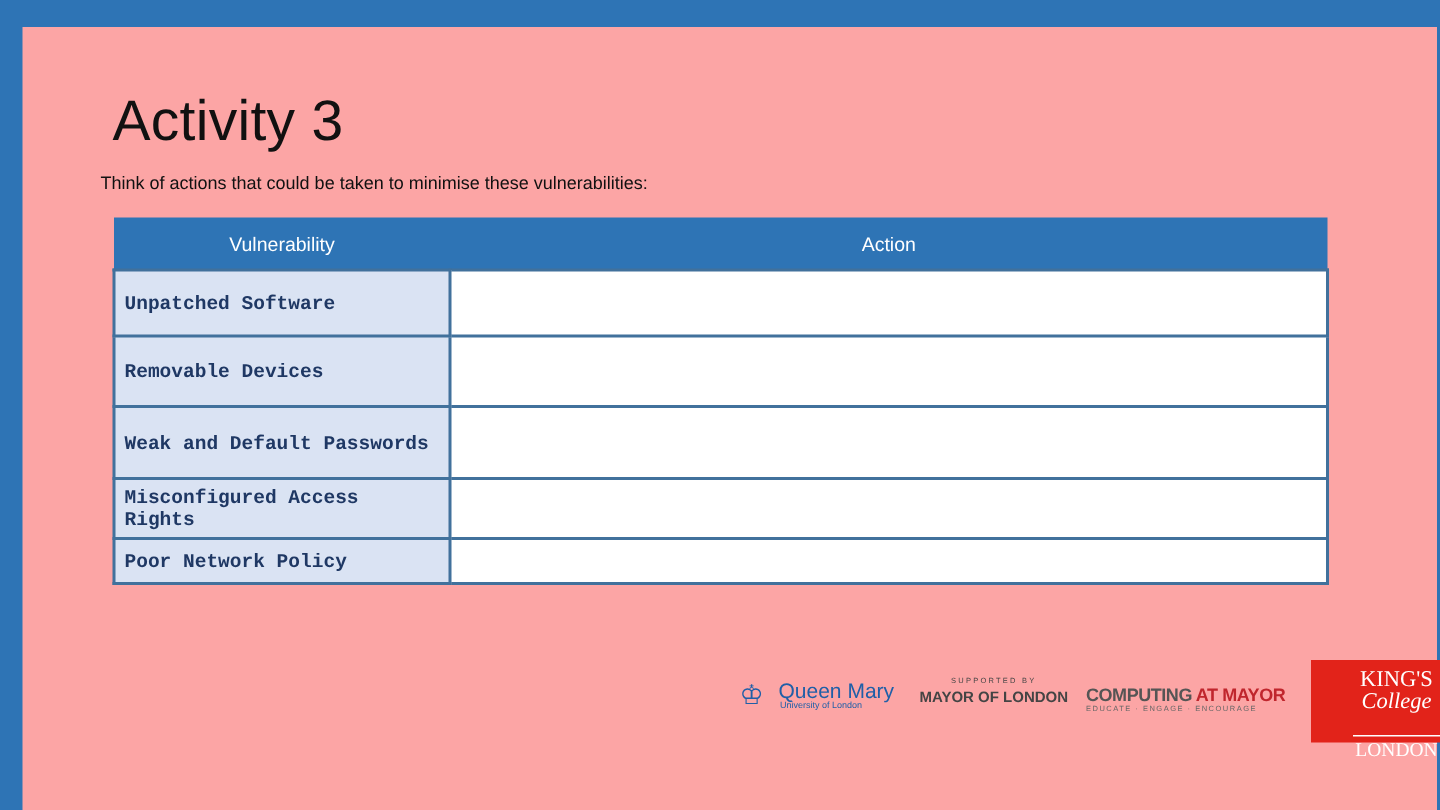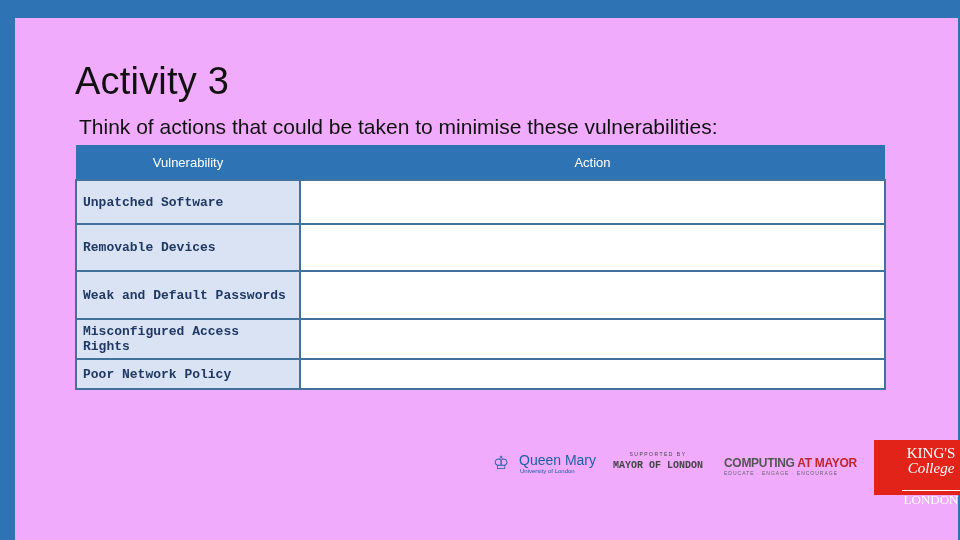--- a/index.html
+++ b/index.html
@@ -1,32 +1,32 @@
 <!DOCTYPE html>
 <html><head>
 <meta charset="utf-8">
 <style>
   html, body { margin:0; padding:0; }
   body { width:960px; height:540px; position:relative; overflow:hidden; background:#2e74b5; font-family:"Liberation Sans", sans-serif; }
-  .slide { position:absolute; left:15px; top:18px; width:943px; height:522px; background:#f0abfc; }
+  .slide { position:absolute; left:15px; top:18px; width:943px; height:522px; background:#fca5a5; }
   .title { position:absolute; left:60px; top:42px; font-size:38px; color:#111; font-family:"Liberation Sans", sans-serif; letter-spacing:0.2px; }
-  .subtitle { position:absolute; left:64px; top:97px; font-size:21px; color:#111; }
+  .subtitle { position:absolute; left:52px; top:97px; font-size:12px; color:#111; }
   table.vt { position:absolute; left:60px; top:127px; width:811px; border-collapse:collapse; }
   table.vt th { background:#2e74b5; color:#fff; font-size:13px; font-weight:normal; text-align:center; height:34px; padding:0 8px; }
   table.vt td { border:2px solid #41719c; font-size:13px; font-weight:bold; color:#1f3864; padding:0 6px; }
   table.vt td.v { background:#dae3f3; width:210px;font-family:Liberation Mono, monospace; }
   table.vt td.a { background:#fff; }
   .logos { position:absolute; left:478px; top:420px; width:460px; height:60px; }
   .qm { position:absolute; left:0; top:14px; color:#1f5fa8; }
   .qm .crown { position:absolute; left:0; top:0; font-size:18px; }
   .qm .name { position:absolute; left:26px; top:0; font-size:14px; white-space:nowrap; }
   .qm .sub { position:absolute; left:27px; top:16px; font-size:6px; white-space:nowrap; }
   .mol { position:absolute; left:120px; top:13px; text-align:center; color:#444; }
   .mol .sup { font-size:5px; letter-spacing:1.5px; }
-  .mol .main { font-size:10px; font-weight:bold; margin-top:3px; white-space:nowrap;font-family:Liberation Mono, monospace; }
+  .mol .main { font-size:10px; font-weight:bold; margin-top:3px; white-space:nowrap; }
   .cas { position:absolute; left:231px; top:18px; }
   .cas .main { font-size:12px; font-weight:bold; color:#555; white-space:nowrap; letter-spacing:-0.3px; }
   .cas .main .red { color:#c0262d; }
   .cas .sub { font-size:5px; color:#666; letter-spacing:1px; white-space:nowrap; }
   .kcl { position:absolute; left:381px; top:2px; width:74px; height:55px; background:#e2231a; color:#fff; font-family:"Liberation Serif", serif; text-align:center; line-height:1;padding-left:20px; }
   .kcl .k { font-size:15px; padding-top:6px; }
   .kcl .c { font-size:15px; font-style:italic; }
   .kcl .l { font-size:13px; border-top:1px solid #fff; margin:14px 8px 0; padding-top:2px; }
 </style>
 </head>

